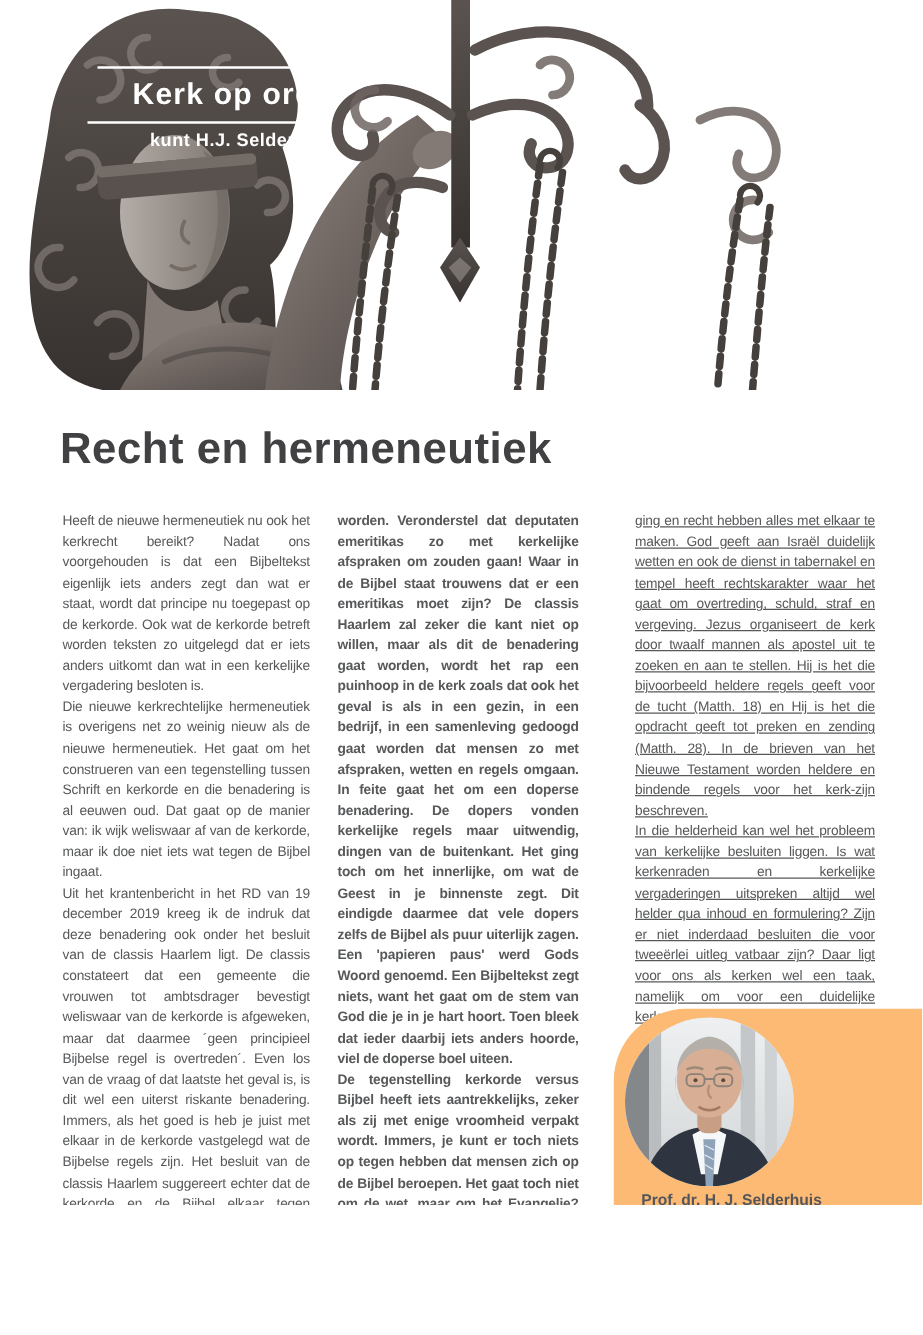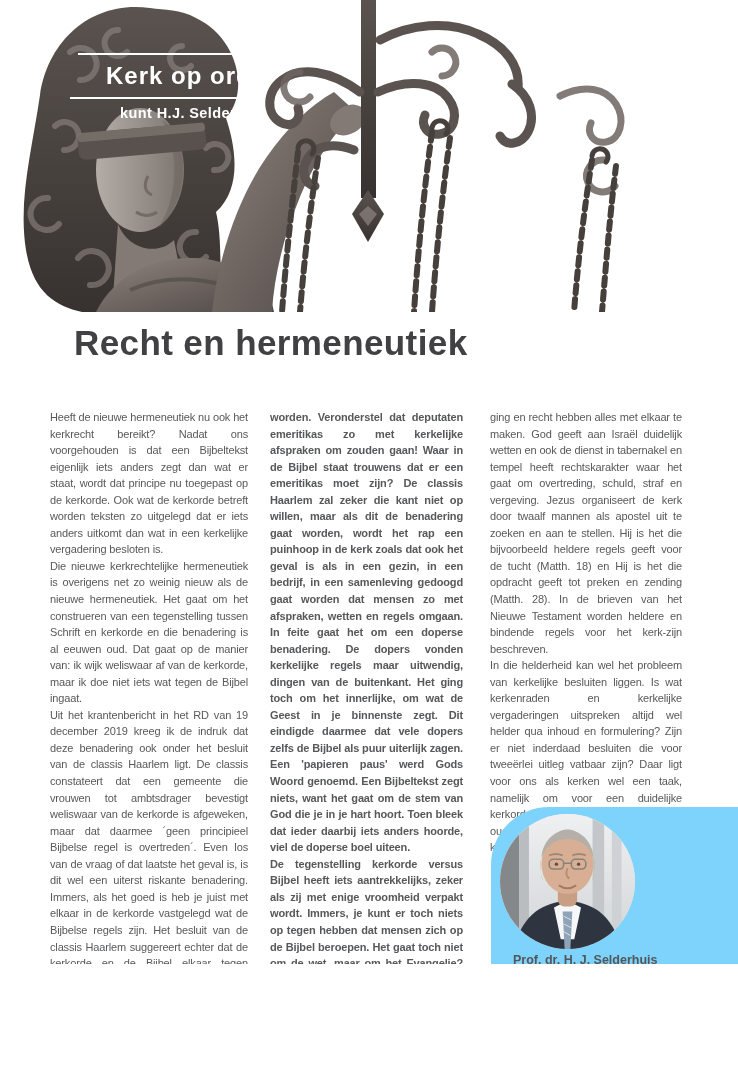--- a/index.html
+++ b/index.html
@@ -20,36 +20,36 @@
   .section-title{
     position:absolute;left:106px;top:62px;
     color:#ffffff;font-size:24px;font-weight:bold;letter-spacing:1px;
   }
   .byline{
     position:absolute;left:120px;top:105px;
     color:#ffffff;font-size:14.5px;font-weight:bold;letter-spacing:0.4px;
   }
   
   .article-title{
-    position:absolute;left:48px;top:300px;
-    font-size:35px;font-weight:bold;color:#414042;letter-spacing:0.4px;margin-left:26px;
+    position:absolute;left:48px;top:316px;
+    font-size:35px;font-weight:bold;color:#414042;letter-spacing:0.4px;
   }
   .col{
     position:absolute;top:381px;
     font-size:11px;line-height:16.55px;letter-spacing:-0.15px;
     color:#57585a;text-align:justify;margin-top:28px;
   }
   .col p{margin:0;}
   .col-1{left:50px;width:198px;}
   .col-2{left:270px;width:193px;font-weight:bold;}
-  .col-3{left:490px;width:192px;}
+  .col-3{left:508px;width:192px;text-decoration:underline;}
   
   .author-box{
     position:absolute;left:491px;top:807px;width:247px;height:246px;
-    background:#7dd3fc;border-radius:58px 0 0 0;text-align:right;
+    background:#fdba74;border-radius:58px 0 0 0;text-align:right;
   }
   .portrait{
     position:absolute;left:9px;top:7px;width:135px;height:135px;
     border-radius:50%;overflow:hidden;background:#e4e6e7;
   }
   .author-name{
     position:absolute;left:22px;top:146px;
     font-size:12.5px;font-weight:bold;color:#55565a;
   }
   .author-desc{

